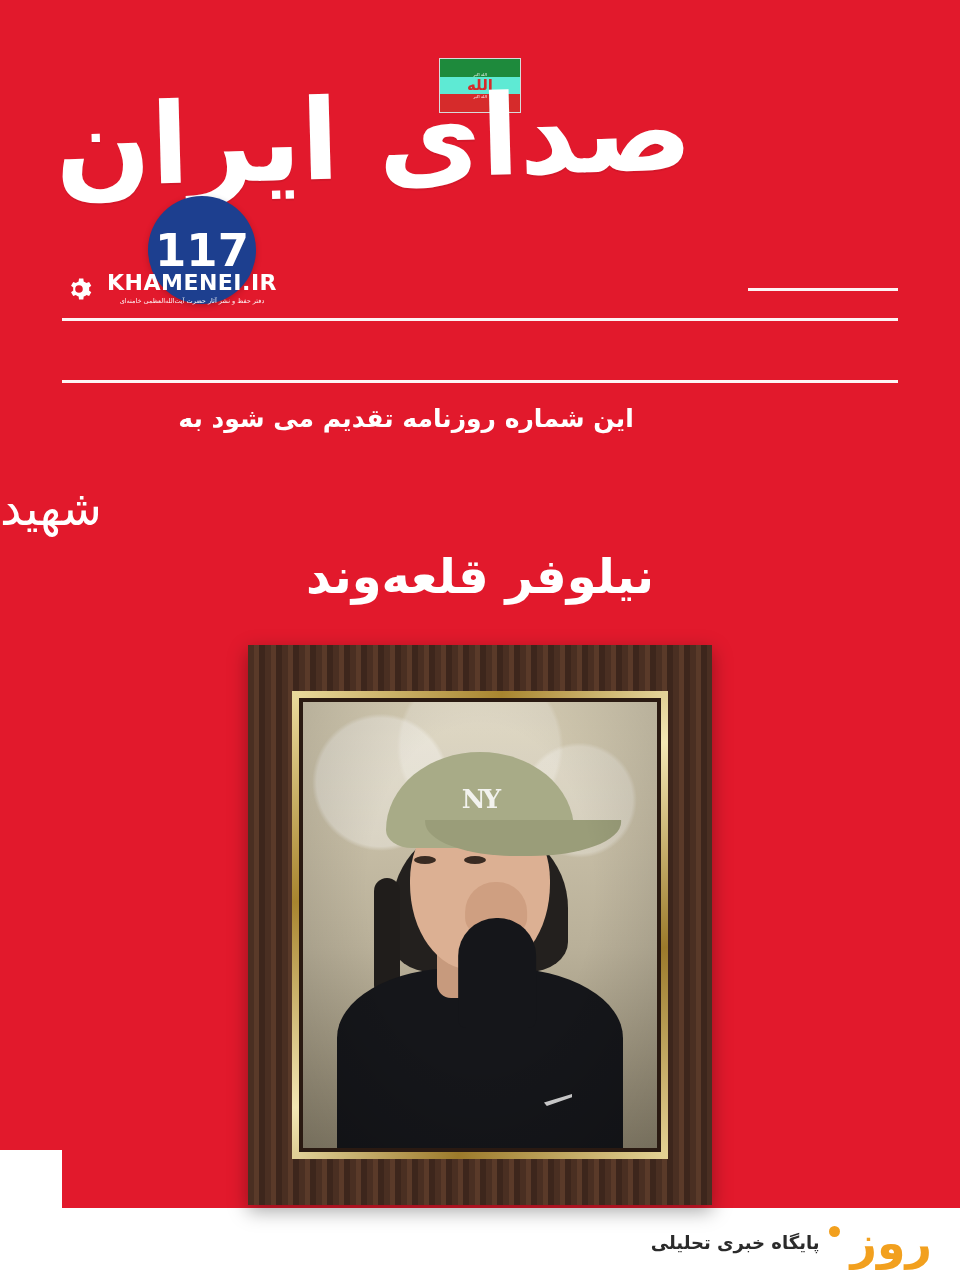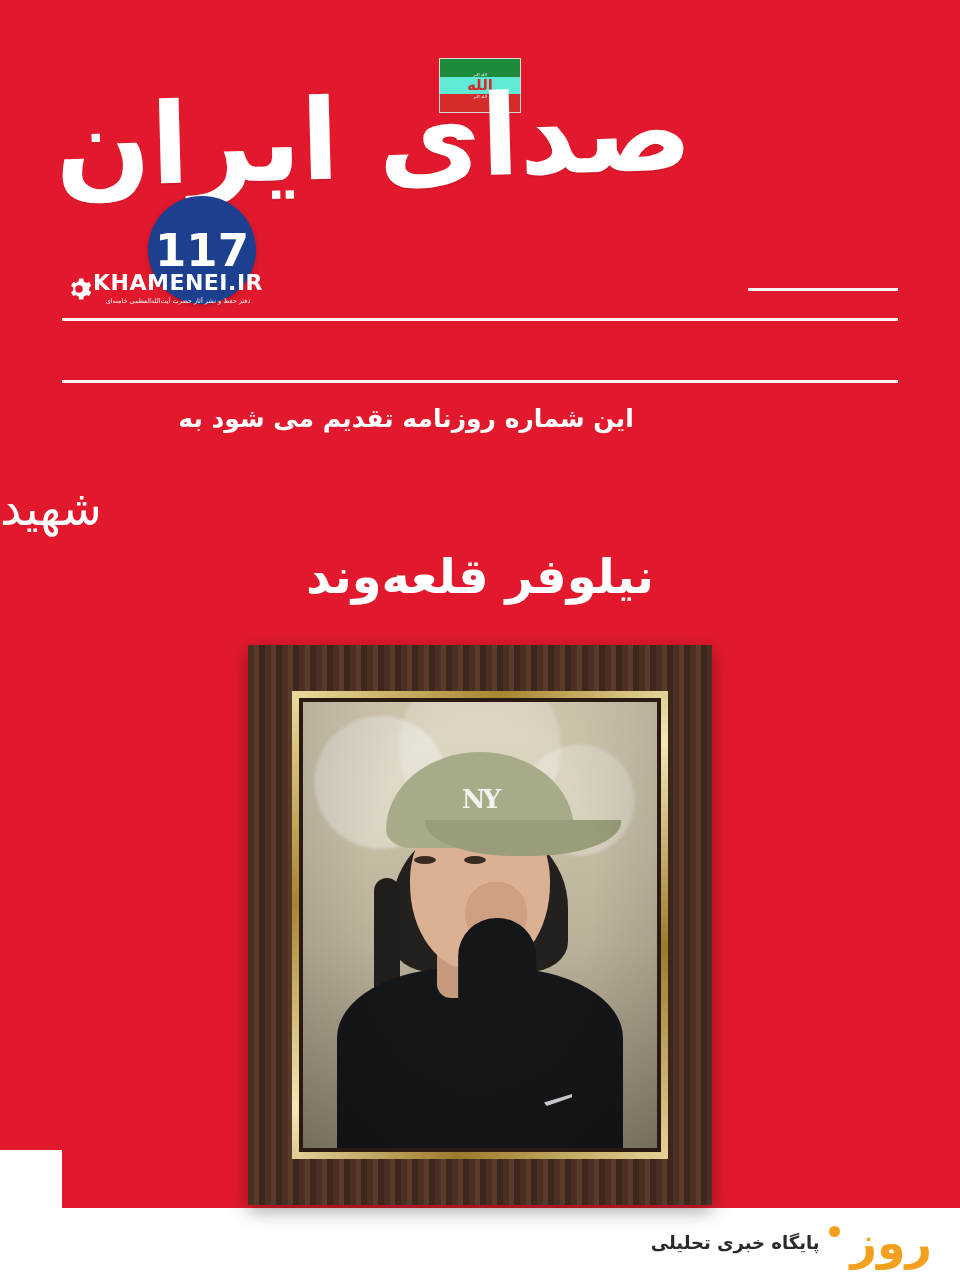--- a/index.html
+++ b/index.html
@@ -127,21 +127,21 @@
     font-weight: bold;
     box-shadow: 0 2px 6px rgba(0,0,0,.2);
   }
 
   .khamenei {
     position: absolute;
     top: 272px;
     left: 66px;
     display: flex;
     align-items: center;
-    gap: 1px;
+    gap: 15px;
     direction: ltr;
   }
   .khamenei .gear {
     width: 26px;
     height: 26px;
     color: #ffffff;
   }
   .khamenei .kh-text {
     color: #ffffff;
     font-weight: bold;

